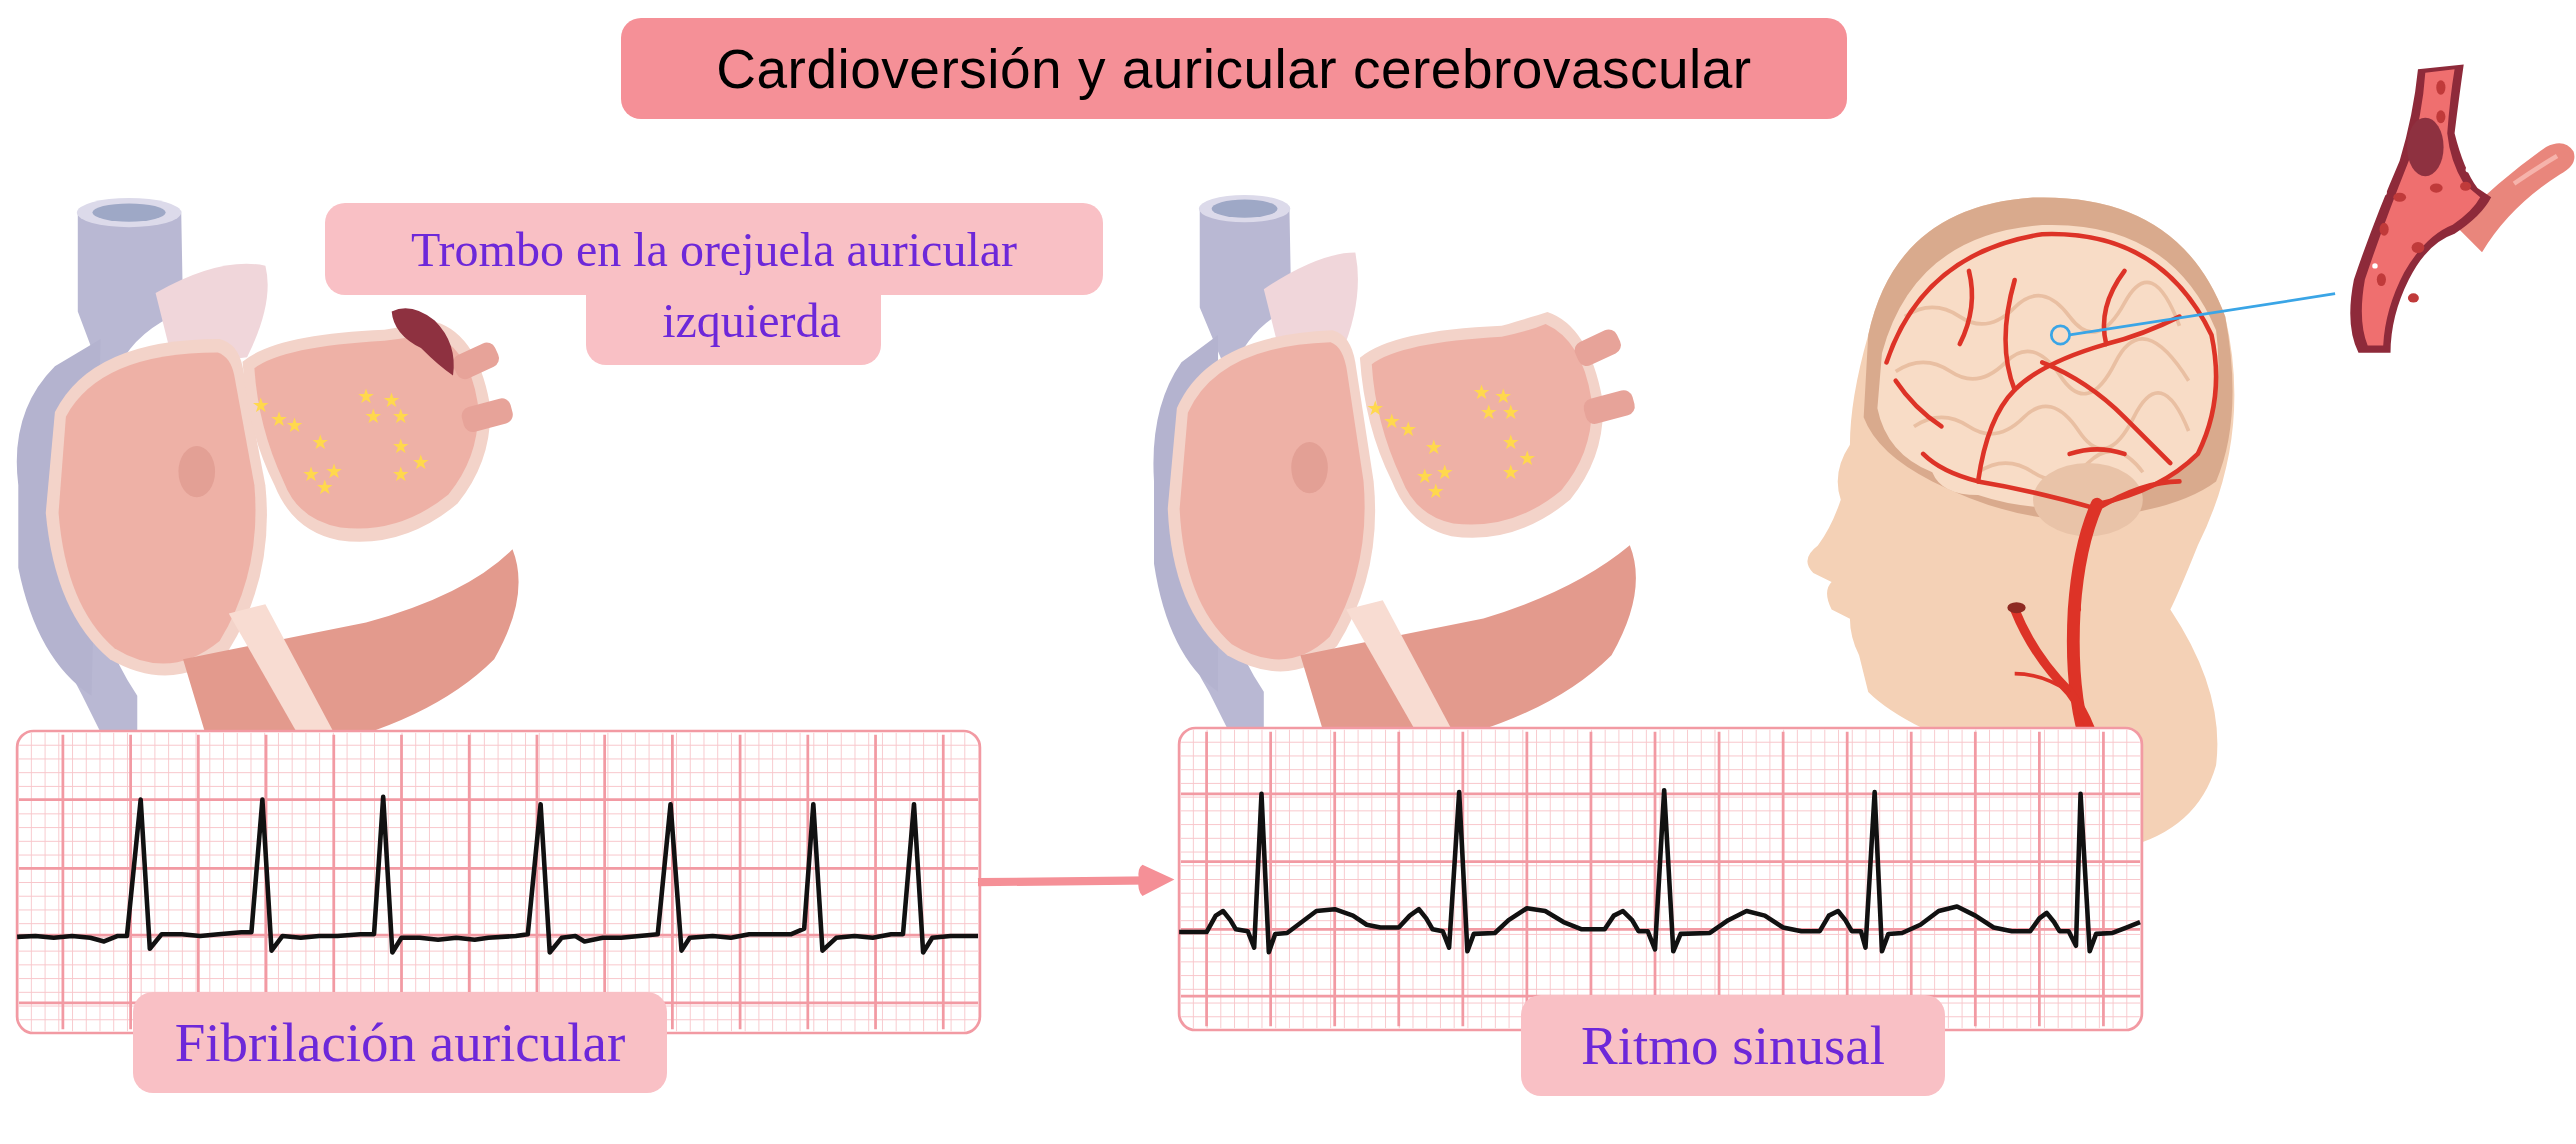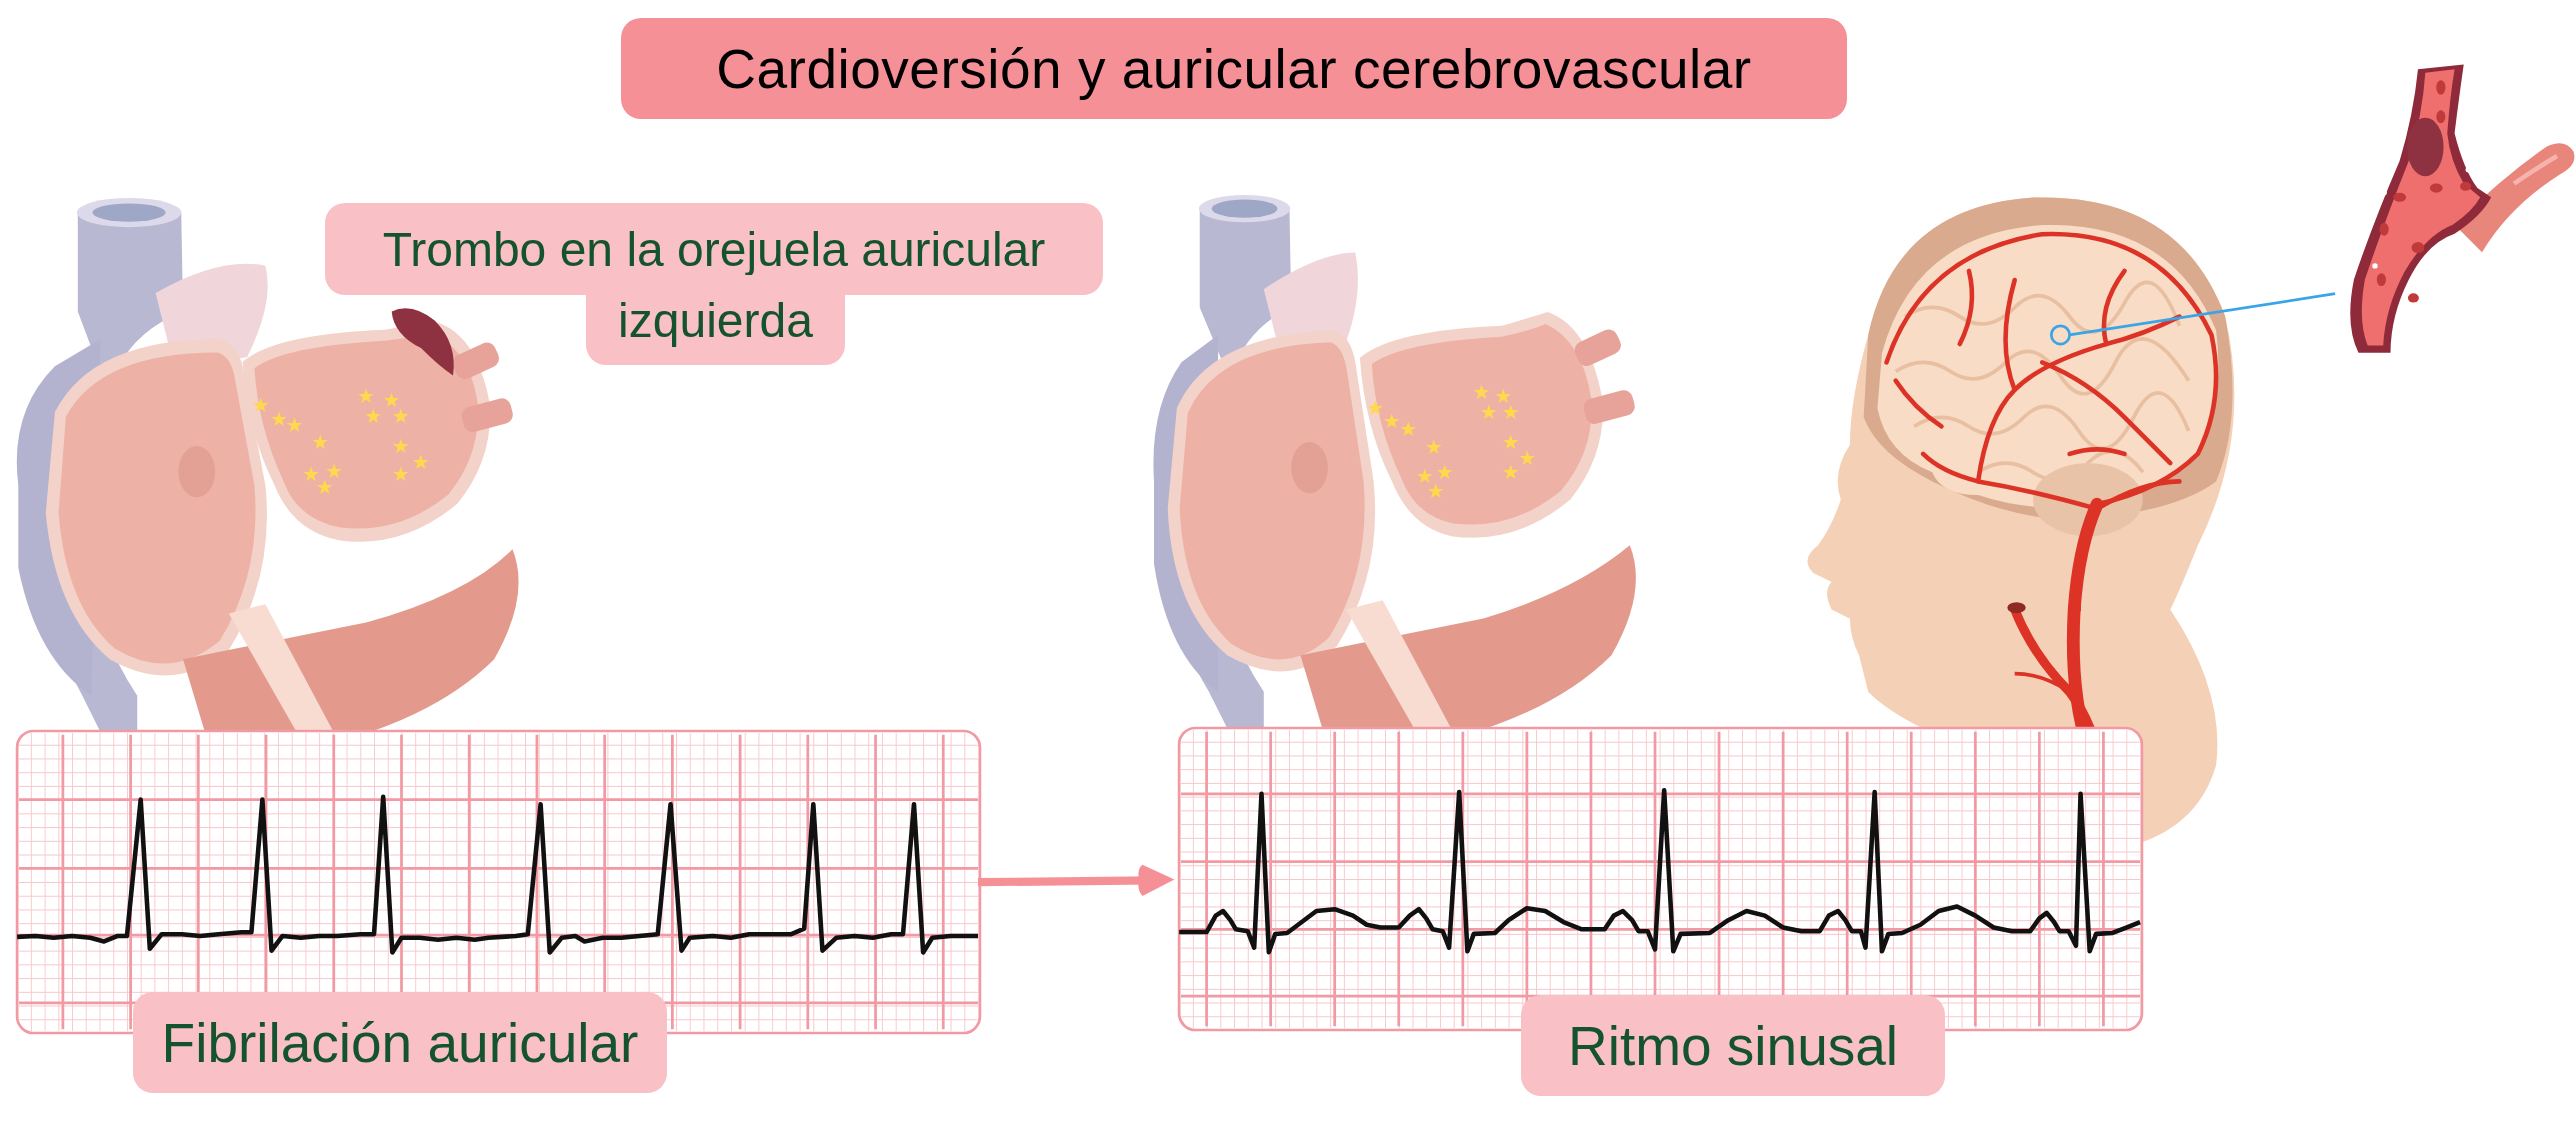--- a/index.html
+++ b/index.html
@@ -3,23 +3,23 @@
 <meta charset="utf-8">
 <style>
   html, body { margin: 0; padding: 0; background: #ffffff; }
   body { width: 2576px; height: 1145px; position: relative; overflow: hidden;
          font-family: "Liberation Sans", "DejaVu Sans", sans-serif; }
   .abs { position: absolute; }
   .title-box { left: 621px; top: 18.3px; width: 1226px; height: 101px;
     border-radius: 20px; display: flex; align-items: center; justify-content: center;
     font-size: 55px; color: #000; letter-spacing: 0.5px; }
   .label-pill { display: flex; align-items: center; justify-content: center;
-    color: #14532d; font-family: Liberation Sans, sans-serif; border-radius: 20px; }
+    color: #6d28d9; font-family: Liberation Serif, serif; border-radius: 20px; }
   .trombo-top { left: 325px; top: 203px; width: 778px; height: 92px; font-size: 48px; }
-  .trombo-bot { left: 586px; top: 275px; width: 259px; height: 90px; font-size: 48px; border-radius: 0 0 20px 20px; }
+  .trombo-bot { left: 586px; top: 275px; width: 259px; height: 90px; font-size: 48px; border-radius: 0 0 20px 20px; padding-left: 36px; }
   .fib-label { left: 133px; top: 992px; width: 534px; height: 101px; font-size: 55px; }
   .ritmo-label { left: 1481px; top: 995px; width: 424px; height: 101px; font-size: 55px; margin-left: 40px; }
   svg { position: absolute; overflow: visible; }
 </style>
 </head>
 <body>
 
 <div class="abs title-box" style="background:#f59097;">Cardioversión y auricular cerebrovascular</div>
 
 <svg style="left:0;top:183px;" width="604" height="568" viewBox="0 0 660 620">

